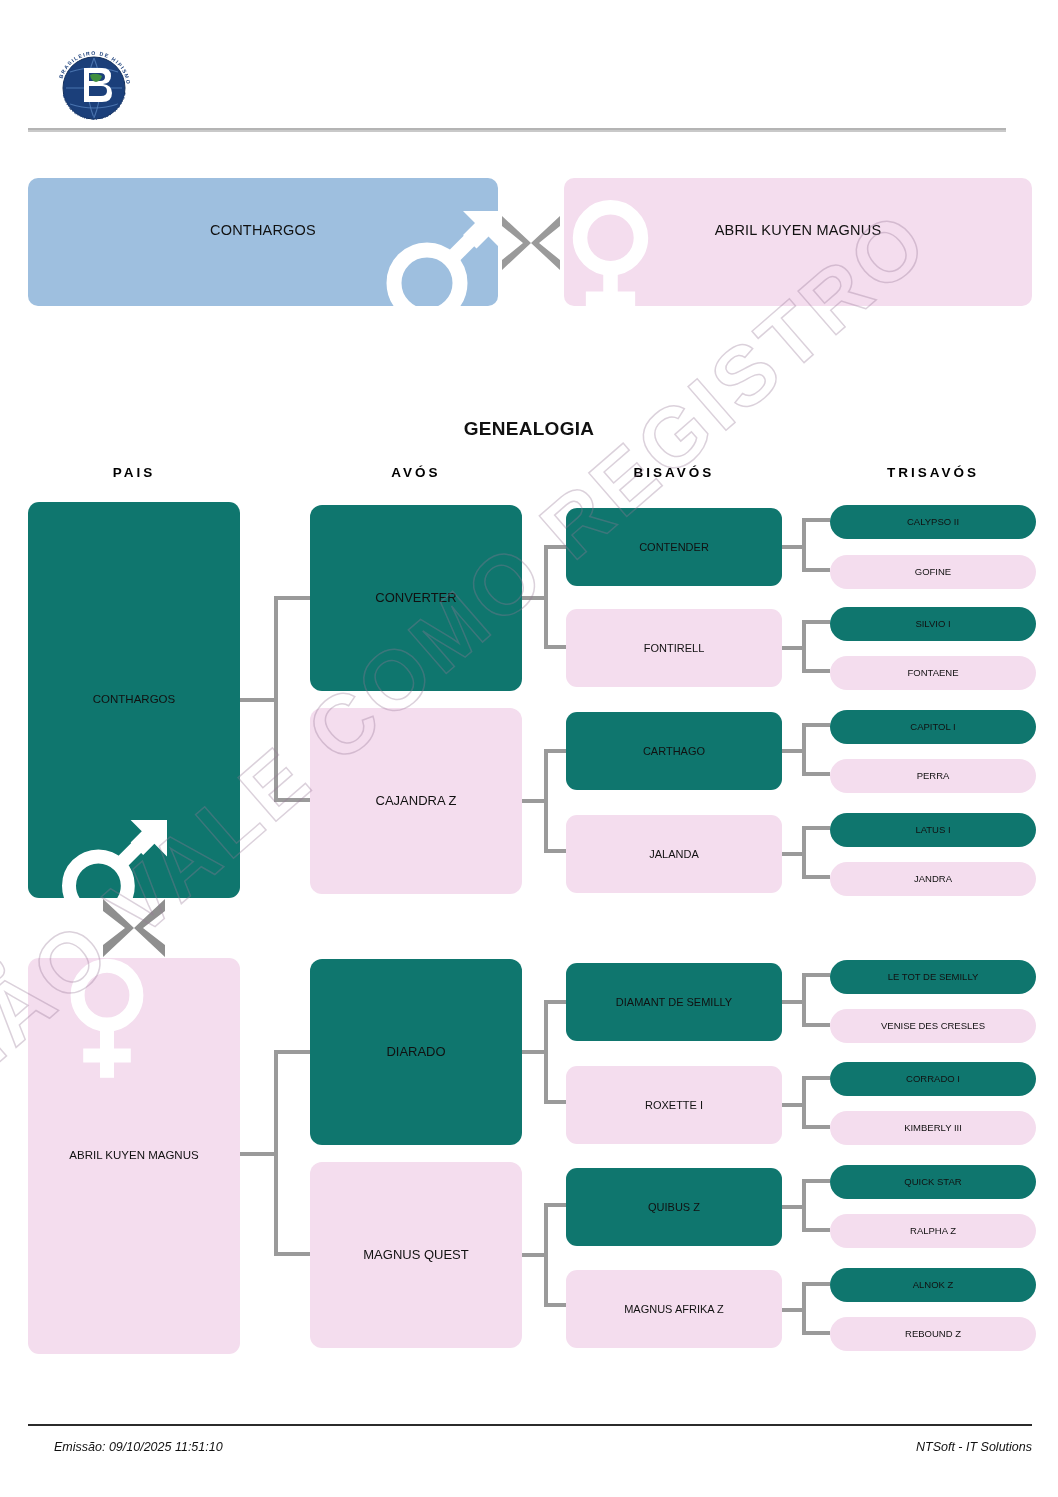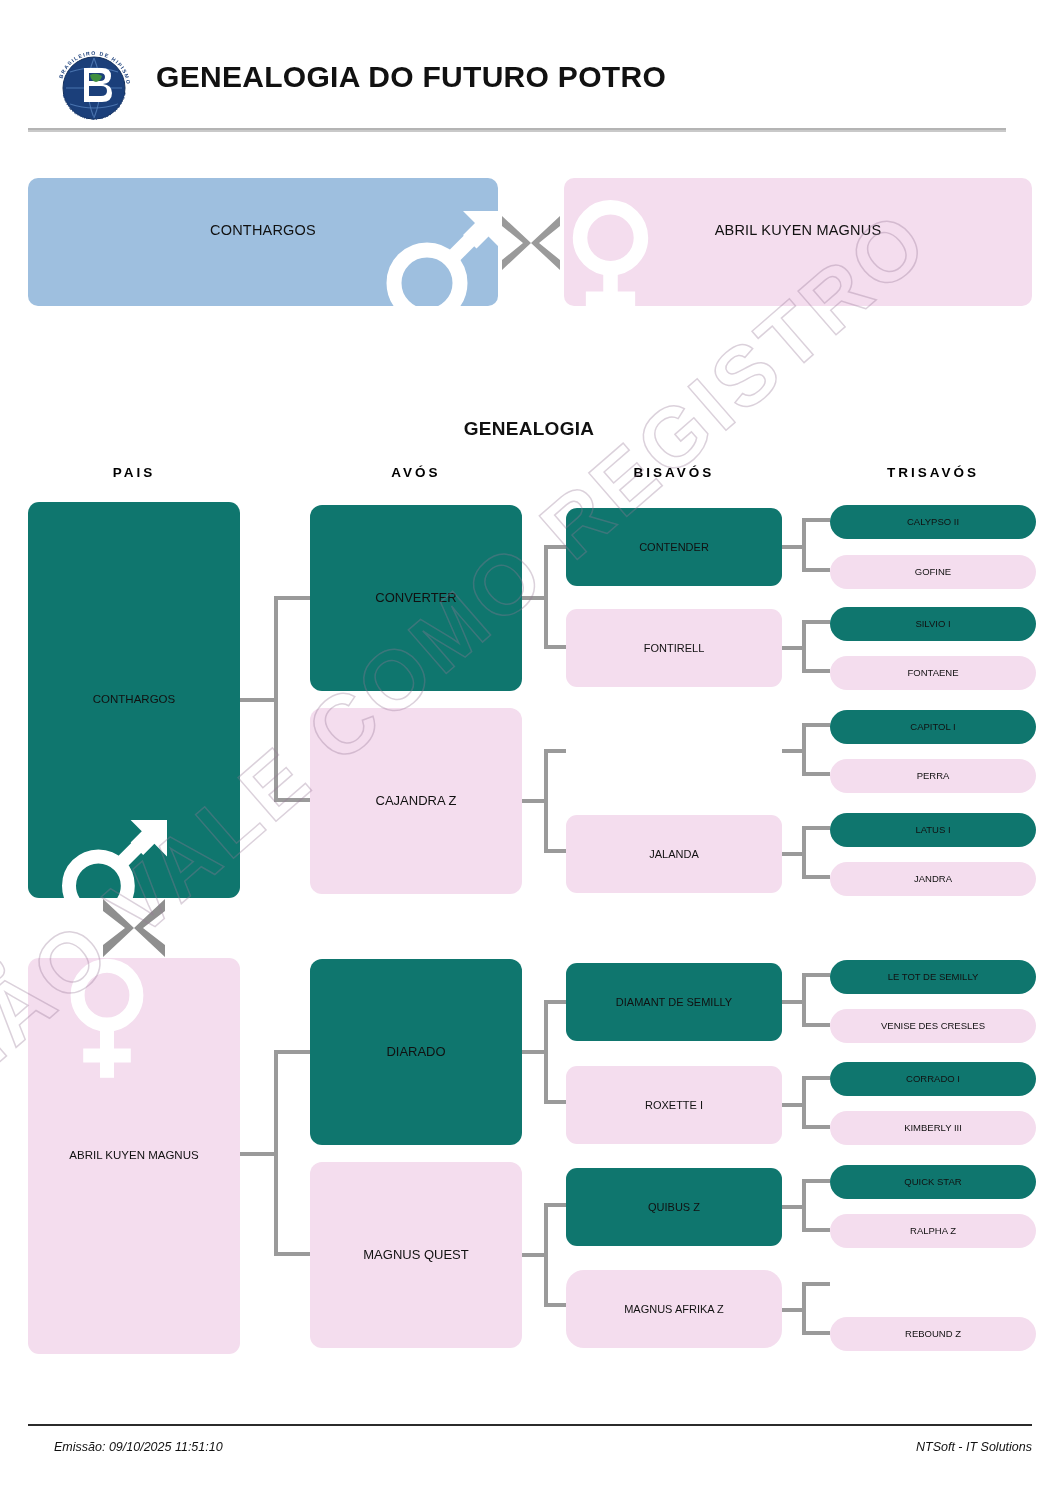--- a/index.html
+++ b/index.html
@@ -146,21 +146,20 @@
         <path d="M 42,33 q 6,-3 12,1 -1,5 -6,6 -5,-1 -6,-7 z" fill="#3f8f3f"></path>
         <path d="M 28,18 q 18,-6 36,0 l -2,4 q -16,-5 -32,0 z" fill="#ffffff" opacity="0.0"></path>
         <text font-size="5.2" font-weight="bold" fill="#1b3f7a" letter-spacing="1.3">
           <textPath href="#arcTop" startOffset="9%">BRASILEIRO DE HIPISMO</textPath>
         </text>
         <text font-size="5" font-weight="bold" fill="#1b3f7a" letter-spacing="1.2">
           <textPath href="#arcBot" startOffset="7%">BRAZILIAN SPORT HORSE</textPath>
         </text>
       </svg>
     </div>
-    <div id="doc-title">GENEALOGIA DO FUTURO POTRO</div>
   </div>
   <div id="header-rule"></div>
 
   <div id="pair">
 
     <div class="pair-box" id="pair-sire">
       <div class="pname">CONTHARGOS</div>
       <svg class="sym" width="150" height="150" viewBox="0 0 100 100">
         <g fill="none" stroke="#ffffff" stroke-width="10">
           <circle cx="38" cy="62" r="22"></circle>
@@ -232,33 +231,36 @@
     <div class="node n-gp f" style="top:1162px;">
       <div class="label">MAGNUS QUEST</div>
     </div>
 
     <div class="node n-ggp m" style="top:508px;border-radius:11px;">
       <div class="label">CONTENDER</div>
     </div>
     <div class="node n-ggp f" style="top:609px;">
       <div class="label">FONTIRELL</div>
     </div>
+    <div class="node n-ggp m" style="top:712px;">
+      <div class="label">CARTHAGO</div>
+    </div>
     <div class="node n-ggp f" style="top:815px;">
       <div class="label">JALANDA</div>
     </div>
     <div class="node n-ggp m" style="top:963px;">
       <div class="label">DIAMANT DE SEMILLY</div>
     </div>
     <div class="node n-ggp f" style="top:1066px;">
       <div class="label">ROXETTE I</div>
     </div>
     <div class="node n-ggp m" style="top:1168px;">
       <div class="label">QUIBUS Z</div>
     </div>
-    <div class="node n-ggp f" style="top:1270px;border-radius:18px;">
+    <div class="node n-ggp f" style="top:1270px;">
       <div class="label">MAGNUS AFRIKA Z</div>
     </div>
 
     <div class="node n-gggp m" style="top:505px;">
         <div class="label">CALYPSO II</div>
       </div>
     <div class="node n-gggp f" style="top:555px;">
         <div class="label">GOFINE</div>
       </div>
     <div class="node n-gggp m" style="top:607px;">
@@ -289,20 +291,23 @@
         <div class="label">CORRADO I</div>
       </div>
     <div class="node n-gggp f" style="top:1111px;">
         <div class="label">KIMBERLY III</div>
       </div>
     <div class="node n-gggp m" style="top:1165px;">
         <div class="label">QUICK STAR</div>
       </div>
     <div class="node n-gggp f" style="top:1214px;">
         <div class="label">RALPHA Z</div>
+      </div>
+    <div class="node n-gggp m" style="top:1268px;">
+        <div class="label">ALNOK  Z</div>
       </div>
     <div class="node n-gggp f" style="top:1317px;">
         <div class="label">REBOUND Z</div>
       </div>
 
     <div class="conn h" style="left:240px; top:698px; width:34px;"></div>
     <div class="conn v" style="left:274px; top:596px; height:206px;"></div>
     <div class="conn h" style="left:274px; top:596px; width:36px;"></div>
     <div class="conn h" style="left:274px; top:798px; width:36px;"></div>
 

